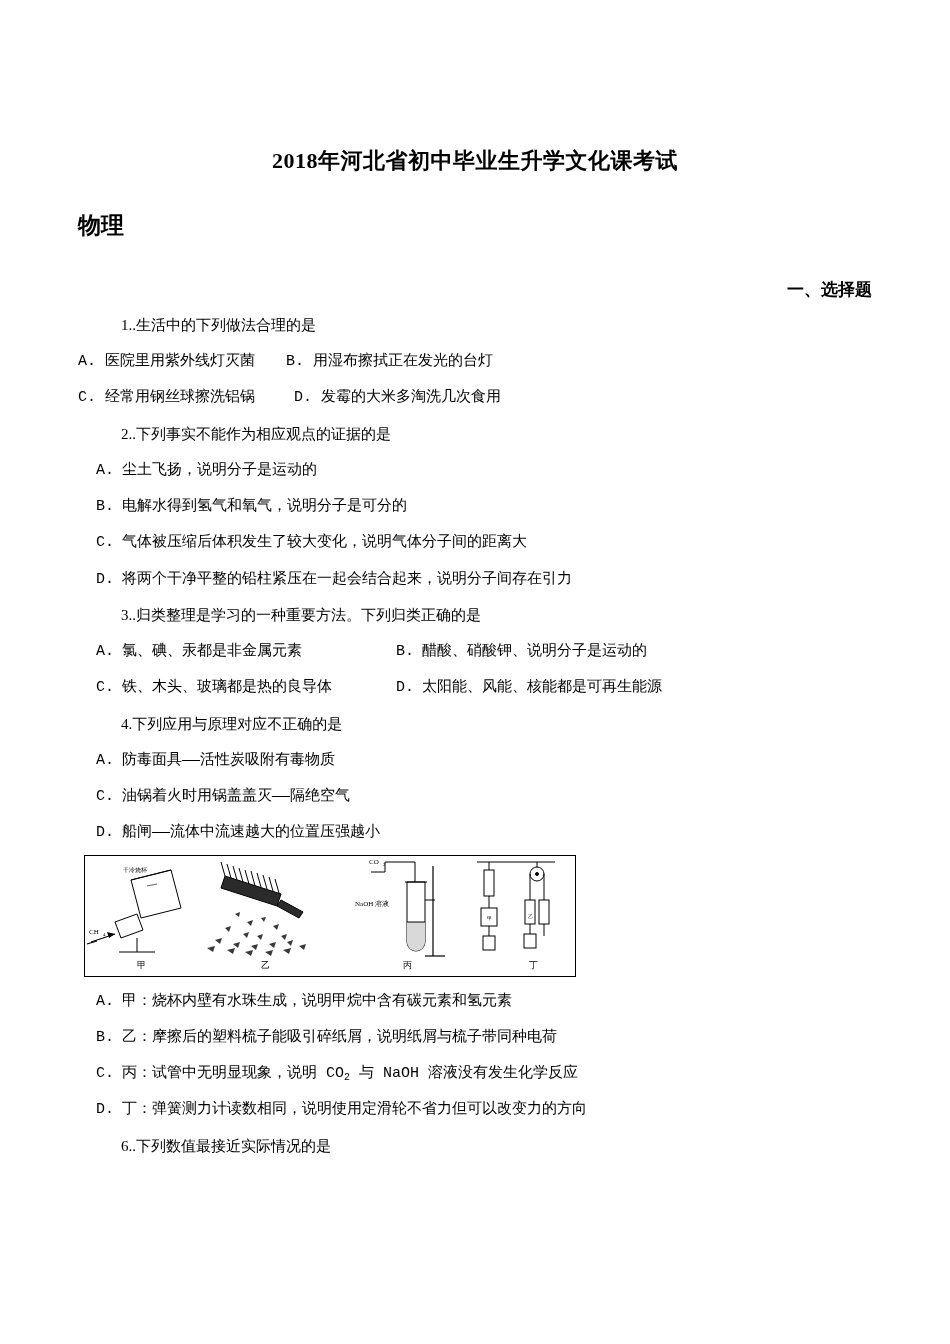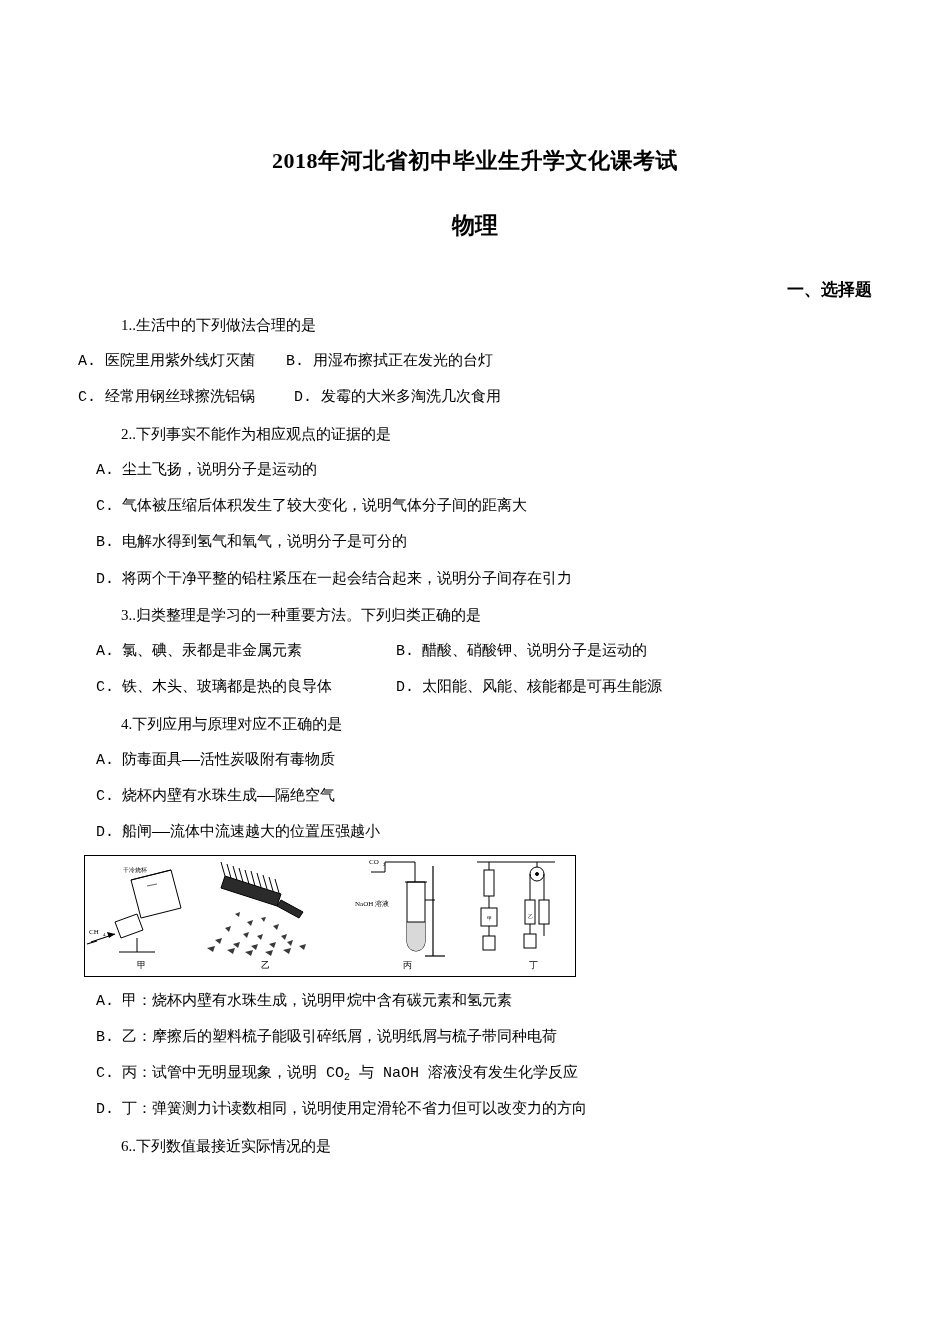--- a/index.html
+++ b/index.html
@@ -24,21 +24,21 @@
   }
   .doc-title {
     text-align: center;
     font-size: 22px;
     font-weight: bold;
     letter-spacing: 0.5px;
     margin-top: 148px;
     line-height: 1.2;
   }
   .doc-subtitle {
-    text-align: center;
+    text-align: left;
     font-size: 23px;
     font-weight: bold;
     margin-top: 38px;
     line-height: 1.2;
   }
   .section-head {
     font-size: 17px;
     font-weight: bold;
     margin-top: 38px;
     margin-bottom: 4px;
@@ -113,43 +113,43 @@
   <div class="opt-row">
     <span class="opt opt-gap-2">C. 经常用钢丝球擦洗铝锅</span>
     <span class="opt">D. 发霉的大米多淘洗几次食用</span>
   </div>
 
   <div class="q-stem">2..下列事实不能作为相应观点的证据的是</div>
   <div class="opt-row indent-opt">
     <span class="lbl">A.</span><span>尘土飞扬，说明分子是运动的</span>
   </div>
   <div class="opt-row indent-opt">
+    <span class="lbl">B.</span><span>电解水得到氢气和氧气，说明分子是可分的</span>
+  </div>
+  <div class="opt-row indent-opt">
     <span class="lbl">C.</span><span>气体被压缩后体积发生了较大变化，说明气体分子间的距离大</span>
-  </div>
-  <div class="opt-row indent-opt">
-    <span class="lbl">B.</span><span>电解水得到氢气和氧气，说明分子是可分的</span>
   </div>
   <div class="opt-row indent-opt">
     <span class="lbl">D.</span><span>将两个干净平整的铅柱紧压在一起会结合起来，说明分子间存在引力</span>
   </div>
 
   <div class="q-stem">3..归类整理是学习的一种重要方法。下列归类正确的是</div>
   <div class="opt-row indent-opt two-col">
     <span class="opt-a"><span class="lbl">A.</span><span>氯、碘、汞都是非金属元素</span></span><span><span class="lbl">B.</span><span>醋酸、硝酸钾、说明分子是运动的</span></span>
   </div>
   <div class="opt-row indent-opt two-col">
     <span class="opt-a"><span class="lbl">C.</span><span>铁、木头、玻璃都是热的良导体</span></span><span><span class="lbl">D.</span><span>太阳能、风能、核能都是可再生能源</span></span>
   </div>
 
   <div class="q-stem">4.下列应用与原理对应不正确的是</div>
   <div class="opt-row indent-opt">
     <span class="lbl">A.</span><span>防毒面具——活性炭吸附有毒物质</span>
   </div>
   <div class="opt-row indent-opt">
-    <span class="lbl">C.</span><span>烧杯内壁有水珠生成——隔绝空气</span>
+    <span class="lbl">C.</span><span>油锅着火时用锅盖盖灭——隔绝空气</span>
   </div>
   <div class="opt-row indent-opt">
     <span class="lbl">D.</span><span>船闸——流体中流速越大的位置压强越小</span>
   </div>
 
 
   <div class="figure-wrap">
     <div class="figure-box">
       <svg width="488" height="118" viewBox="0 0 488 118">
 

